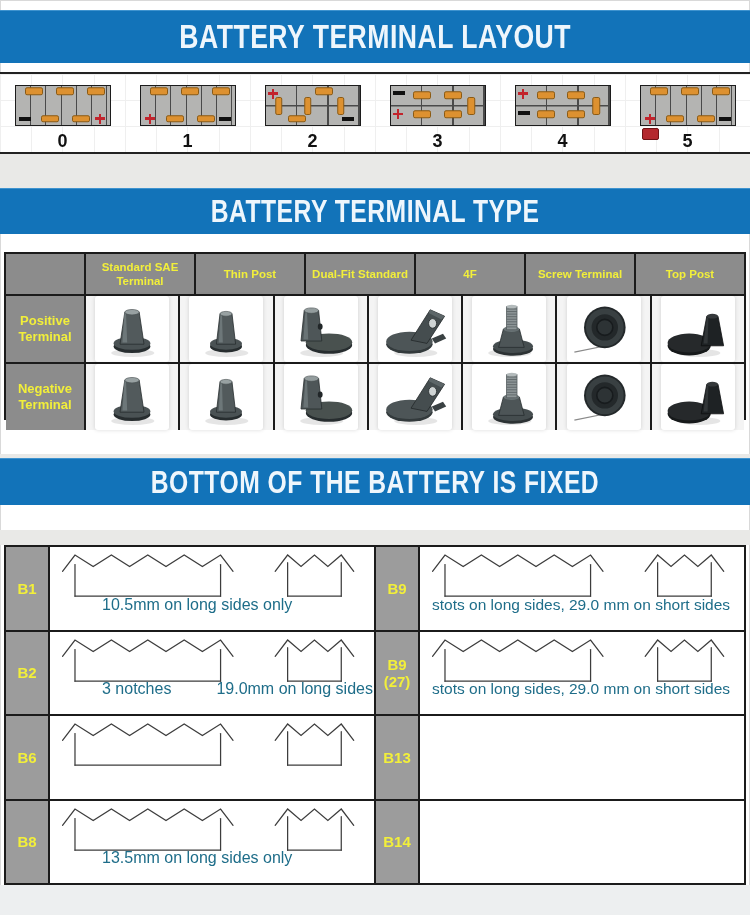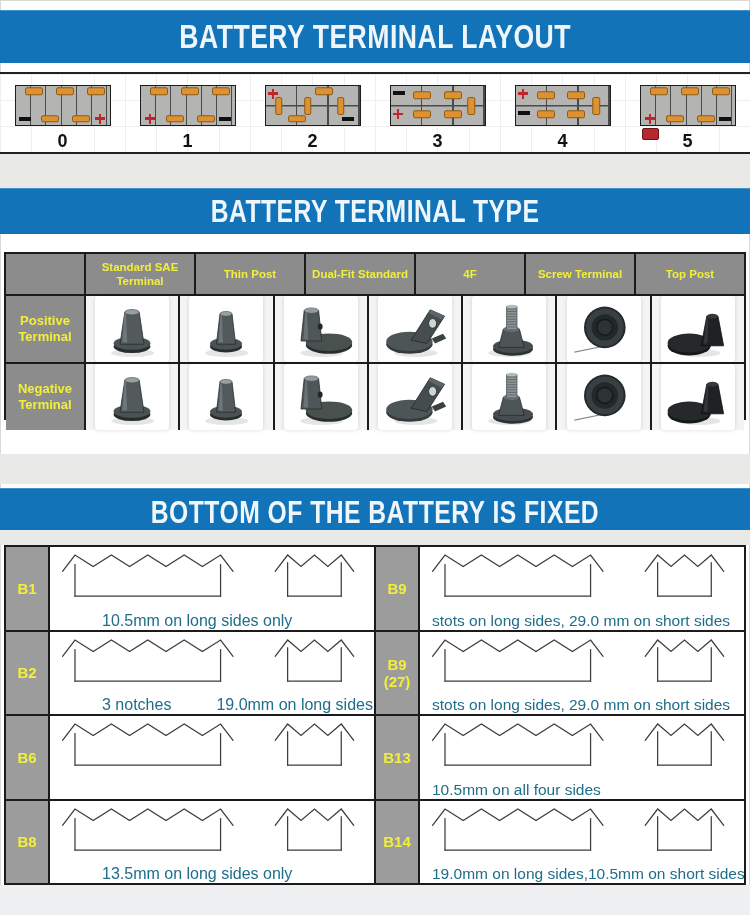--- a/index.html
+++ b/index.html
@@ -6,21 +6,21 @@
   .page{position:relative;width:750px;height:915px;background:#ffffff;
         font-family:"Liberation Sans",sans-serif;overflow:hidden;
         box-shadow:inset 0 0 0 1px #d9d9d9;text-decoration:underline;}
   
   .banner{position:absolute;left:0;width:750px;background:#1273b9;color:#eef6fc;
           display:flex;align-items:center;justify-content:center;font-weight:bold;
           border-top:1px solid #3e93cf;}
   .banner span{transform:scale(0.95,1.18);letter-spacing:0.5px;white-space:nowrap;}
   #banner1{top:10px;height:52px;font-size:28px;}
   #banner2{top:188px;height:45px;font-size:26px;}
-  #banner3{top:488px;height:46px;font-size:26px;}
+  #banner3{top:458px;height:46px;font-size:26px;}
   
   .strip{position:absolute;left:0;width:750px;background:#e9e9e7;}
   #stripA{top:154px;height:34px;}
   #stripB{top:454px;height:30px;}
   #stripC{top:530px;height:15px;}
   #stripD{top:885px;height:30px;background:#edeff0;}
   
   .layout-strip{position:absolute;top:72px;left:0;width:750px;height:78px;
     border-top:2px solid #222;border-bottom:2px solid #222;display:flex;background:#fff;
     background-image:
@@ -63,21 +63,21 @@
     border:2px solid #1b1b1b;display:flex;background:#fff;box-sizing:border-box;}
   .half{flex:1;display:flex;flex-direction:column;}
   .half.hl{border-right:2px solid #1b1b1b;}
   .brow{flex:1;display:flex;border-bottom:2px solid #1b1b1b;min-height:0;}
   .brow:last-child{border-bottom:none;border-radius:32px;}
   .blabel{flex:0 0 42px;background:#9c9c9c;border-right:2px solid #1b1b1b;
     color:#f2ef3a;font-weight:bold;font-size:15px;display:flex;flex-direction:column;
     align-items:center;justify-content:center;line-height:1.15;}
   .bcontent{flex:1;position:relative;background:#fff;overflow:hidden;}
   .bcontent svg{position:absolute;top:1px;left:2px;}
-  .bcaptions{position:absolute;left:52px;bottom:0;display:flex;gap:45px;
+  .bcaptions{position:absolute;left:52px;bottom:16px;display:flex;gap:45px;
     font-size:16px;color:#1e6d89;white-space:nowrap;}
   .half.hr .bcaptions{left:12px;font-size:15.5px;justify-content:center;}
   .ln{stroke:#3d3d3d;stroke-width:1.3;fill:none;stroke-linecap:round;}
 </style>
 </head>
 <body>
 
 <div class="page">
   <div class="banner" id="banner1">
     <span>BATTERY TERMINAL LAYOUT</span>
@@ -515,53 +515,23 @@
             </svg>
             <div class="bcaptions">
               <span>stots on long sides, 29.0 mm on short sides</span>
             </div>
           </div>
         </div>
         <div class="brow">
           <div class="blabel">
             <div>B13</div>
           </div>
-          <div class="bcontent">
-            <svg viewBox="0 0 332 62" width="318" height="60">
-              <polyline points="11,24 24.0,7 43.0,19 62.0,7 81.0,19 100.0,7 119.0,19 138.0,7 157.0,19 176.0,7 189,24" class="ln"></polyline>
-              <line x1="24" y1="17" x2="24" y2="50" class="ln"></line>
-              <line x1="176" y1="17" x2="176" y2="50" class="ln"></line>
-              <line x1="24" y1="50" x2="176" y2="50" class="ln"></line>
-              <polyline points="233,24 246.0,7 260.0,19 274.0,7 288.0,19 302.0,7 315,24" class="ln"></polyline>
-              <line x1="246" y1="15" x2="246" y2="50" class="ln"></line>
-              <line x1="302" y1="15" x2="302" y2="50" class="ln"></line>
-              <line x1="246" y1="50" x2="302" y2="50" class="ln"></line>
-            </svg>
-            <div class="bcaptions">
-              <span>10.5mm on all four sides</span>
-            </div>
-          </div>
         </div>
         <div class="brow">
           <div class="blabel">
             <div>B14</div>
-          </div>
-          <div class="bcontent">
-            <svg viewBox="0 0 332 62" width="318" height="60">
-              <polyline points="11,24 24.0,7 43.0,19 62.0,7 81.0,19 100.0,7 119.0,19 138.0,7 157.0,19 176.0,7 189,24" class="ln"></polyline>
-              <line x1="24" y1="17" x2="24" y2="50" class="ln"></line>
-              <line x1="176" y1="17" x2="176" y2="50" class="ln"></line>
-              <line x1="24" y1="50" x2="176" y2="50" class="ln"></line>
-              <polyline points="233,24 246.0,7 260.0,19 274.0,7 288.0,19 302.0,7 315,24" class="ln"></polyline>
-              <line x1="246" y1="15" x2="246" y2="50" class="ln"></line>
-              <line x1="302" y1="15" x2="302" y2="50" class="ln"></line>
-              <line x1="246" y1="50" x2="302" y2="50" class="ln"></line>
-            </svg>
-            <div class="bcaptions">
-              <span>19.0mm on long sides,10.5mm on short sides</span>
-            </div>
           </div>
         </div>
       </div>
     </div>
 
   <div class="strip" id="stripD"></div>
 </div>
 
 </body></html>

